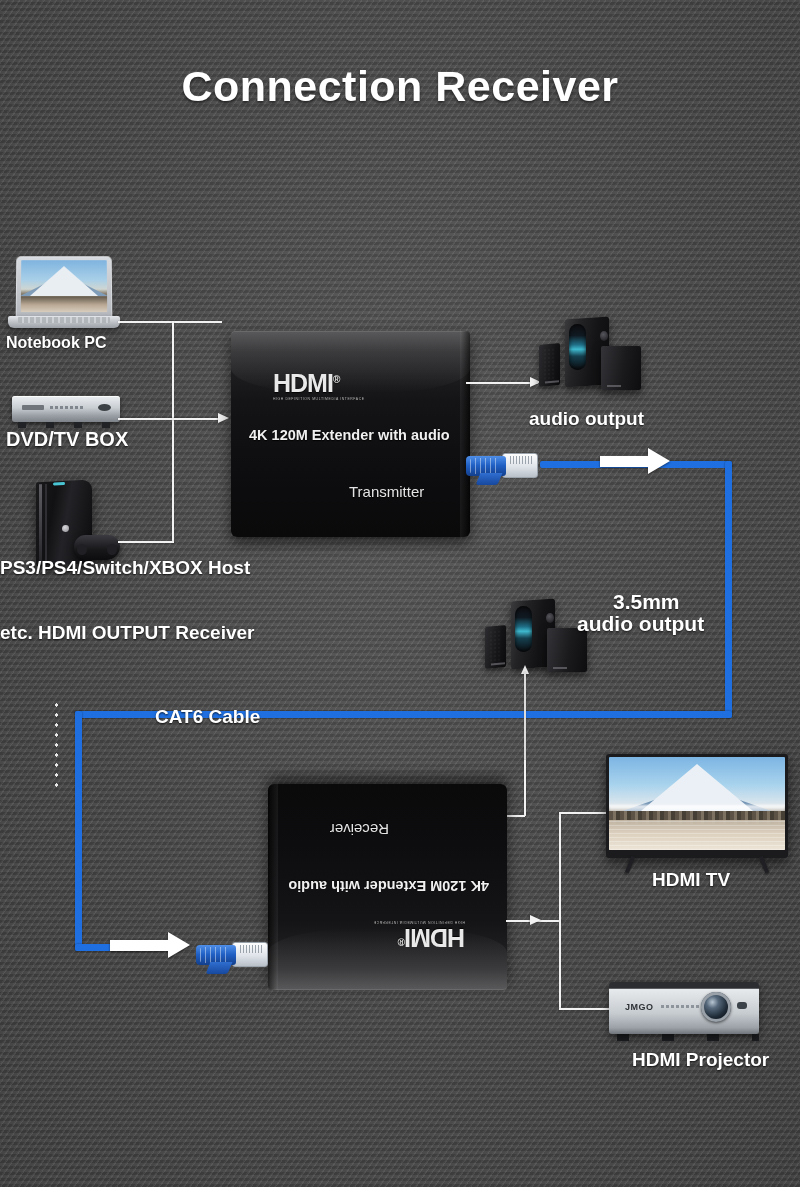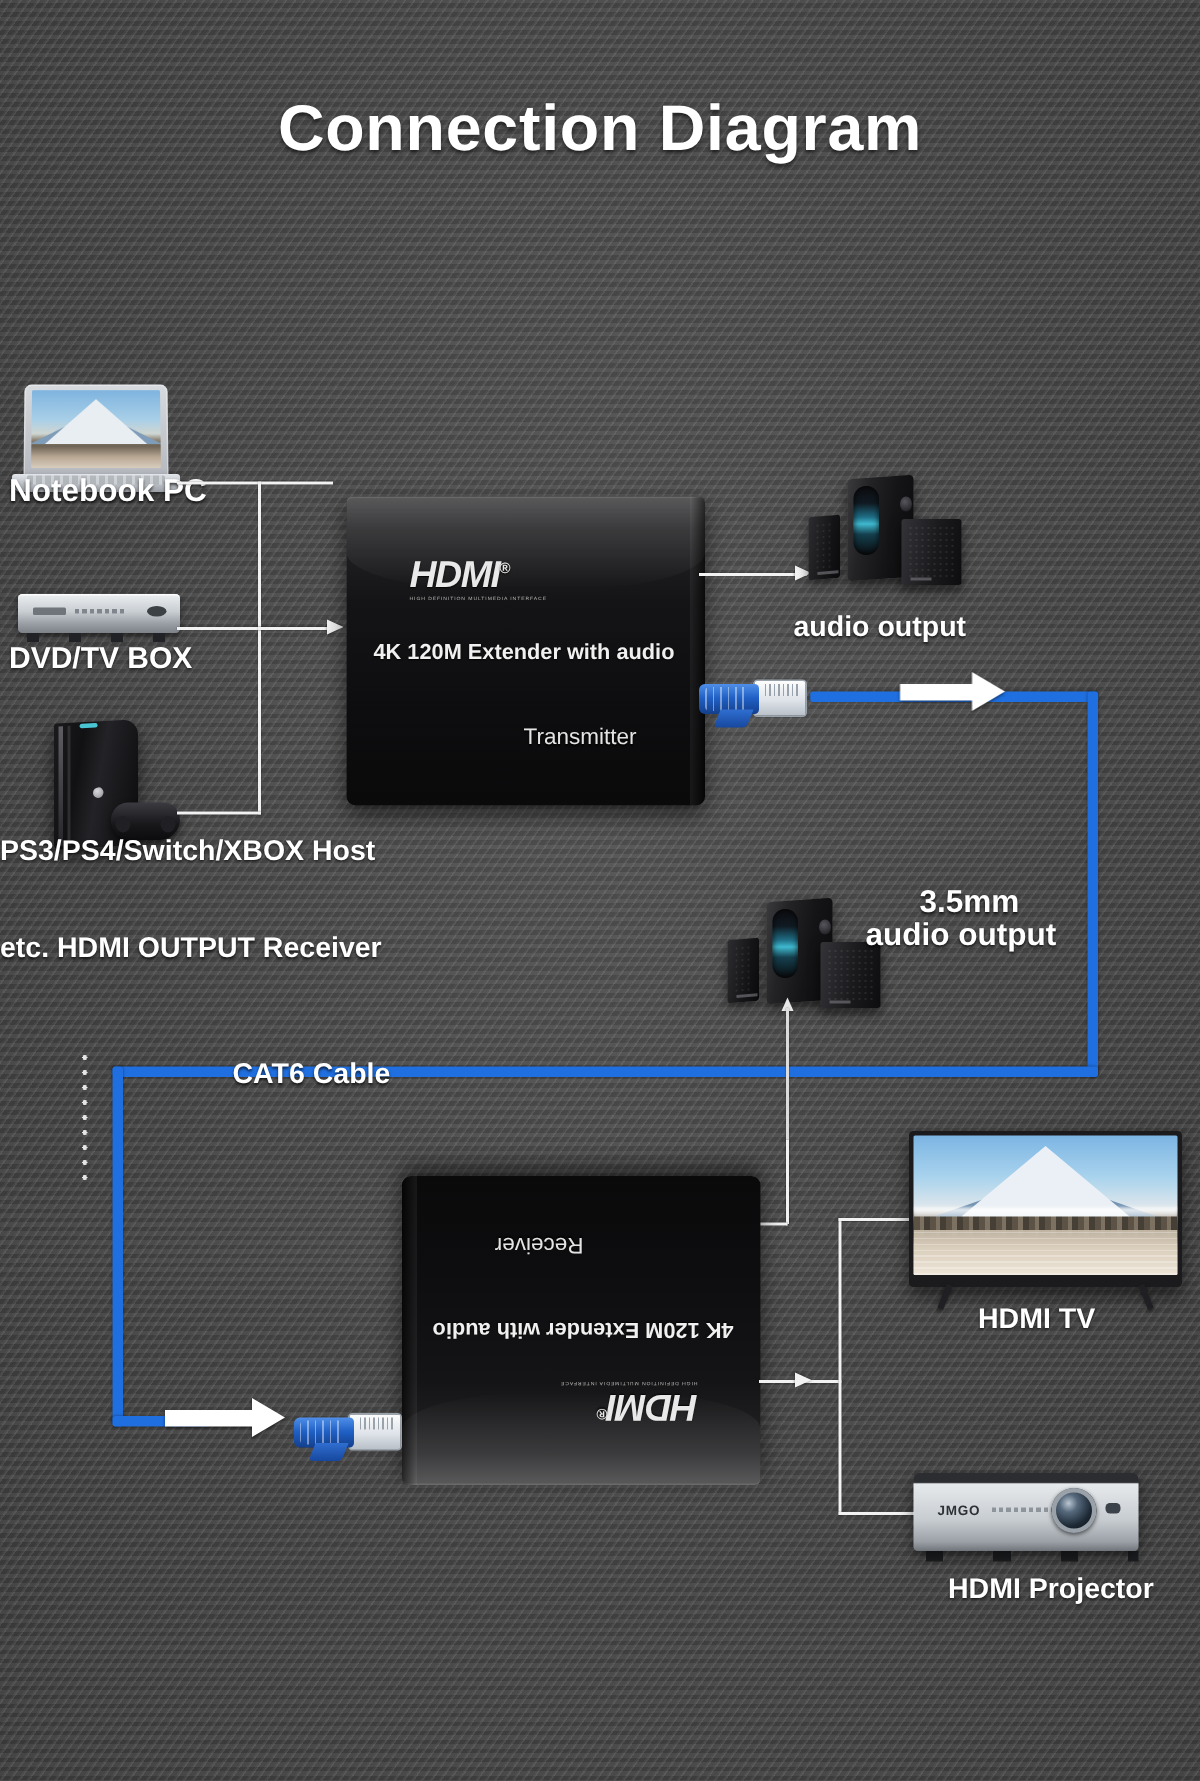--- a/index.html
+++ b/index.html
@@ -158,21 +158,20 @@
     position: absolute; right: 0; top: 0; bottom: 0; width: 10px;
     background: linear-gradient(90deg, rgba(255,255,255,0.06), rgba(0,0,0,0.55));
   }
 
   .hdmi-logo { position: absolute; color: #e9e9e9; }
   .hdmi-word {
     font-size: 25px; font-weight: bold; letter-spacing: -1px;
     line-height: 1;
     font-family: "Liberation Sans", sans-serif;
     text-shadow: 0 1px 1px rgba(0,0,0,0.9);
-    font-style: italic;
   }
   .hdmi-word sup { font-size: 10px; vertical-align: super; }
   .hdmi-sub {
     font-size: 3.4px; letter-spacing: 0.6px; color: #b9b9b9;
     margin-top: 1px; white-space: nowrap;
     transform: scaleY(0.9); transform-origin: left top;
   }
   .dev-line {
     position: absolute; color: #f0f0f0; font-weight: bold;
     font-size: 14.5px; white-space: nowrap;
@@ -471,33 +470,33 @@
     background-image: radial-gradient(circle, #e6e6e6 1.6px, transparent 1.7px);
     background-size: 5px 10px;
     background-repeat: repeat-y;
   }
 </style>
 </head>
 <body>
 
 <div id="stage">
 
-  <div id="page-title">Connection Diagram</div>
+  <div id="page-title">Connection Receiver</div>
 
   <div class="laptop" style="left:8px; top:256px;">
     <div class="lid">
       <div class="screen">
         <div class="peak2"></div>
         <div class="peak"></div>
       </div>
     </div>
     <div class="base"></div>
     <div class="kb"></div>
   </div>
-  <div class="cap" style="left:6px; top:316px; font-size:21px;text-align:center;">Notebook PC</div>
+  <div class="cap" style="left:6px; top:334px; font-size:16px;text-align:center;">Notebook PC</div>
 
   <div class="dvdbox" style="left:12px; top:396px;">
     <div class="body">
       <div class="slot"></div>
       <div class="txt"></div>
       <div class="knob"></div>
     </div>
     <div class="feet"></div>
   </div>
   <div class="cap" style="left:6px; top:428px; font-size:20px;">DVD/TV BOX</div>

